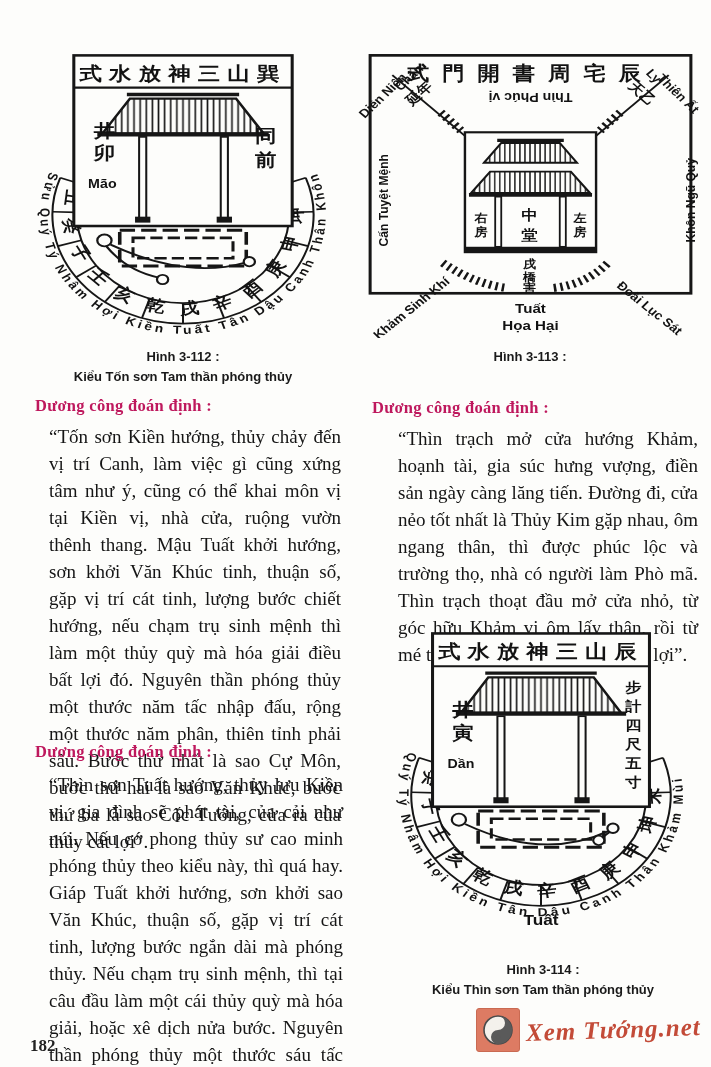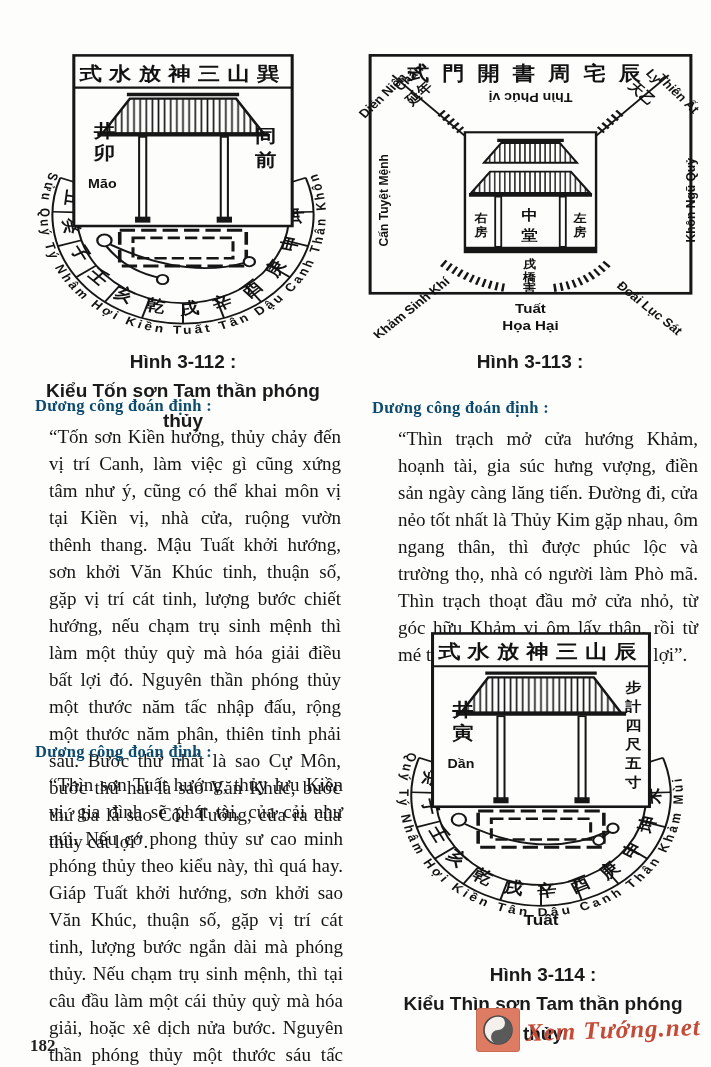--- a/index.html
+++ b/index.html
@@ -5,26 +5,26 @@
   html,body{margin:0;padding:0;background:#e8e8e8;}
   .page{
     position:relative; width:711px; height:1067px; margin:0 auto;
     background:#fdfdfb; color:#141414; overflow:hidden;
     font-family:"Liberation Serif", serif;
   }
   .fig{position:absolute;}
   .fig svg{display:block;}
   .caption{
     position:absolute; text-align:center; font-weight:bold;
-    font-size:19px; line-height:1.55; color:#1a1a1a;
+    font-size:13px; line-height:1.55; color:#1a1a1a;
     font-family:"Liberation Sans", sans-serif;
   }
   .heading{
     position:absolute; font-weight:bold; font-size:16.5px;
-    letter-spacing:.3px; color:#0c4a6e;
+    letter-spacing:.3px; color:#be185d;
   }
   .para{
     position:absolute; font-size:19px; line-height:1.42;
     text-align:justify; color:#151515;
   }
   .pagenum{
     position:absolute; left:30px; top:1020px;
     font-weight:bold; font-size:17px; color:#222;margin-top:16px;
   }
   .watermark{

